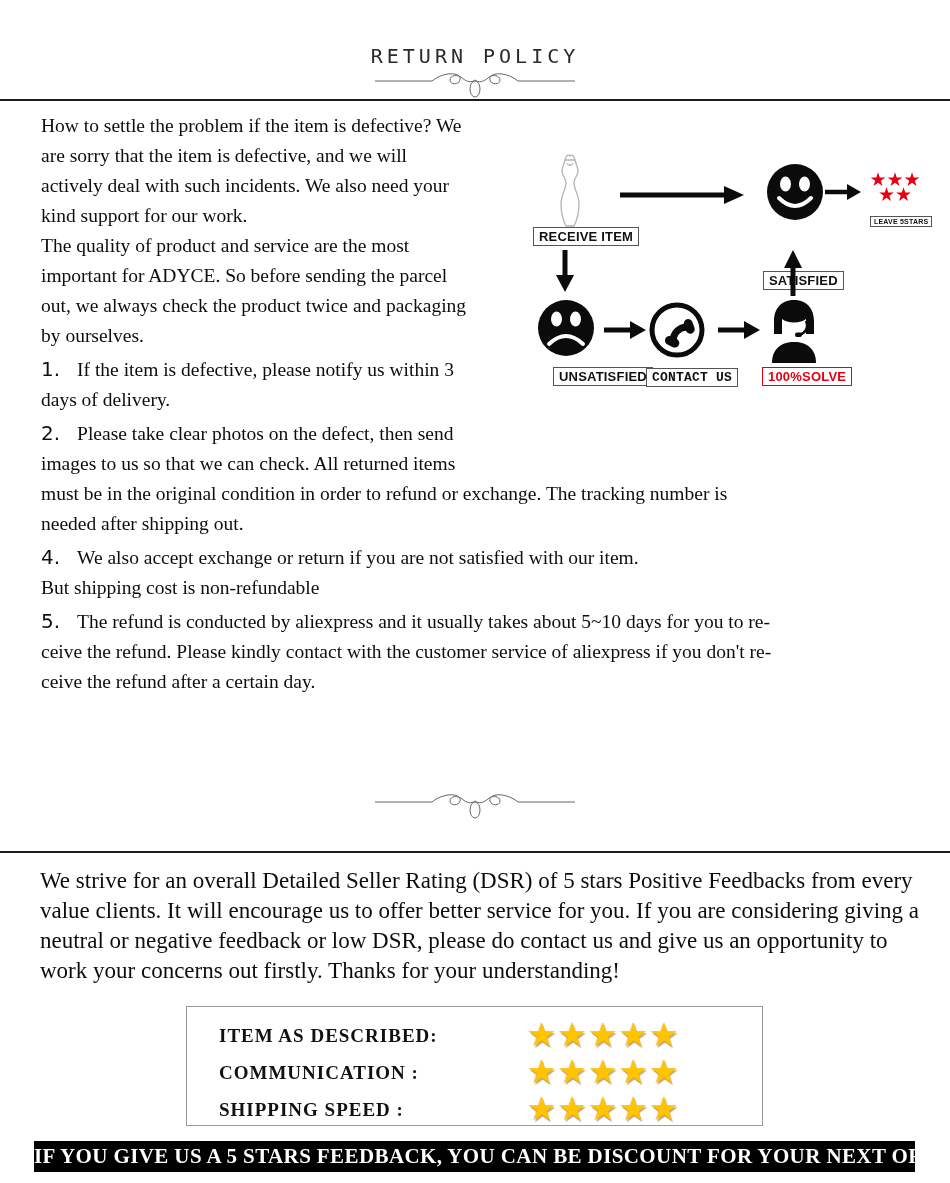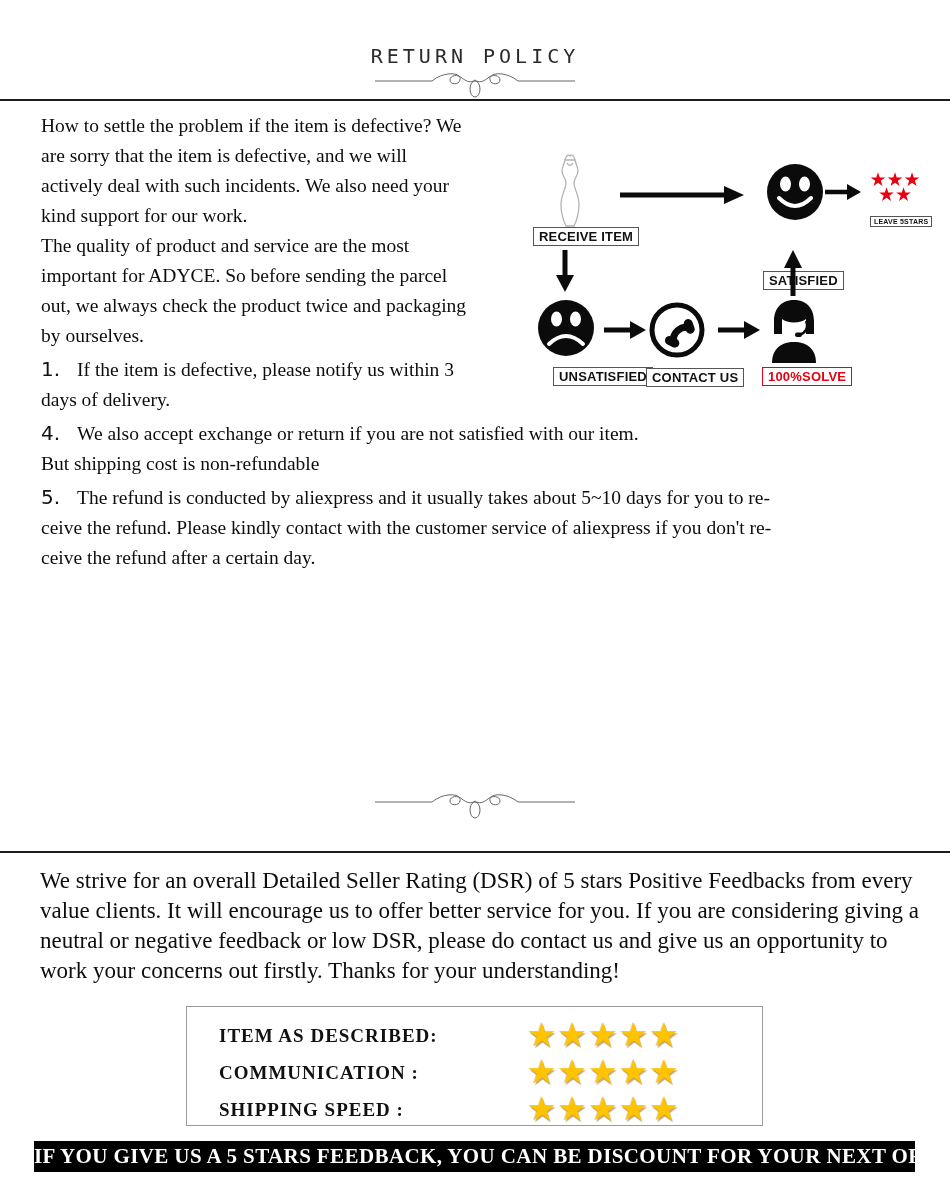--- a/index.html
+++ b/index.html
@@ -102,20 +102,24 @@
     <div class="para">How to settle the problem if the item is defective? We
 are sorry that the item is defective, and we will
 actively deal with such incidents. We also need your
 kind support for our work.</div>
     <div class="para">The quality of product and service are the most
 important for ADYCE. So before sending the parcel
 out, we always check the product twice and packaging
 by ourselves.</div>
     <div class="policy-item"><span class="item-num">1.</span><span>If the item is defective, please notify us within 3
 days of delivery.</span></div>
+    <div class="policy-item"><span class="item-num">2.</span><span>Please take clear photos on the defect, then send
+images to us so that we can check. All returned items
+must be in the original condition in order to refund or exchange. The tracking number is
+needed after shipping out.</span></div>
     <div class="policy-item"><span class="item-num">4.</span><span>We also accept exchange or return if you are not satisfied with our item.
 But shipping cost is non-refundable</span></div>
     <div class="policy-item"><span class="item-num">5.</span><span>The refund is conducted by aliexpress and it usually takes about 5~10 days for you to re-
 ceive the refund. Please kindly contact with the customer service of aliexpress if you don't re-
 ceive the refund after a certain day.</span></div>
   </div>
 
   <div class="flowchart">
 
     <svg class="fc" style="left:26px; top:12px;" width="28" height="76" viewBox="0 0 28 76">
@@ -175,21 +179,21 @@
     </svg>
 
     <svg class="fc" style="left:118px; top:161px;" width="58" height="58" viewBox="0 0 58 58">
       <circle cx="29" cy="29" r="25" fill="#fff" stroke="#0b0b0b" stroke-width="5"></circle>
       <g transform="rotate(-42 29 29)" fill="#0b0b0b">
         <path d="M18,36 a13,13 0 0 1 22,0" fill="none" stroke="#0b0b0b" stroke-width="7"></path>
         <rect x="13" y="27" width="9" height="15" rx="4.5" transform="rotate(-22 17.5 34.5)"></rect>
         <rect x="36" y="27" width="9" height="15" rx="4.5" transform="rotate(22 40.5 34.5)"></rect>
       </g>
     </svg>
-    <span class="fc-label" style="left:116px; top:228px;">CONTACT US</span>
+    <span class="fc-label" style="left:116px; top:228px;font-family:Liberation Mono, monospace;">CONTACT US</span>
 
     <svg class="fc" style="left:188px; top:179px;" width="42" height="22" viewBox="0 0 42 22">
       <line x1="0" y1="11" x2="26" y2="11" stroke="#0b0b0b" stroke-width="5"></line>
       <polygon points="26,2 42,11 26,20" fill="#0b0b0b"></polygon>
     </svg>
 
     <svg class="fc" style="left:236px; top:157px;" width="56" height="66" viewBox="0 0 56 66">
       <ellipse cx="28" cy="27" rx="11" ry="11.5" fill="#fff"></ellipse>
       <path d="M28,3 C14,3 8,13 8,24 L8,37 L16,37 L16,22 C21,26.5 35,26.5 40,22 L40,37 L48,37 L48,24 C48,13 42,3 28,3 Z" fill="#0b0b0b"></path>
       <path d="M40,24 C43,31 39,36 34,37.5" stroke="#0b0b0b" stroke-width="2.5" fill="none"></path>

